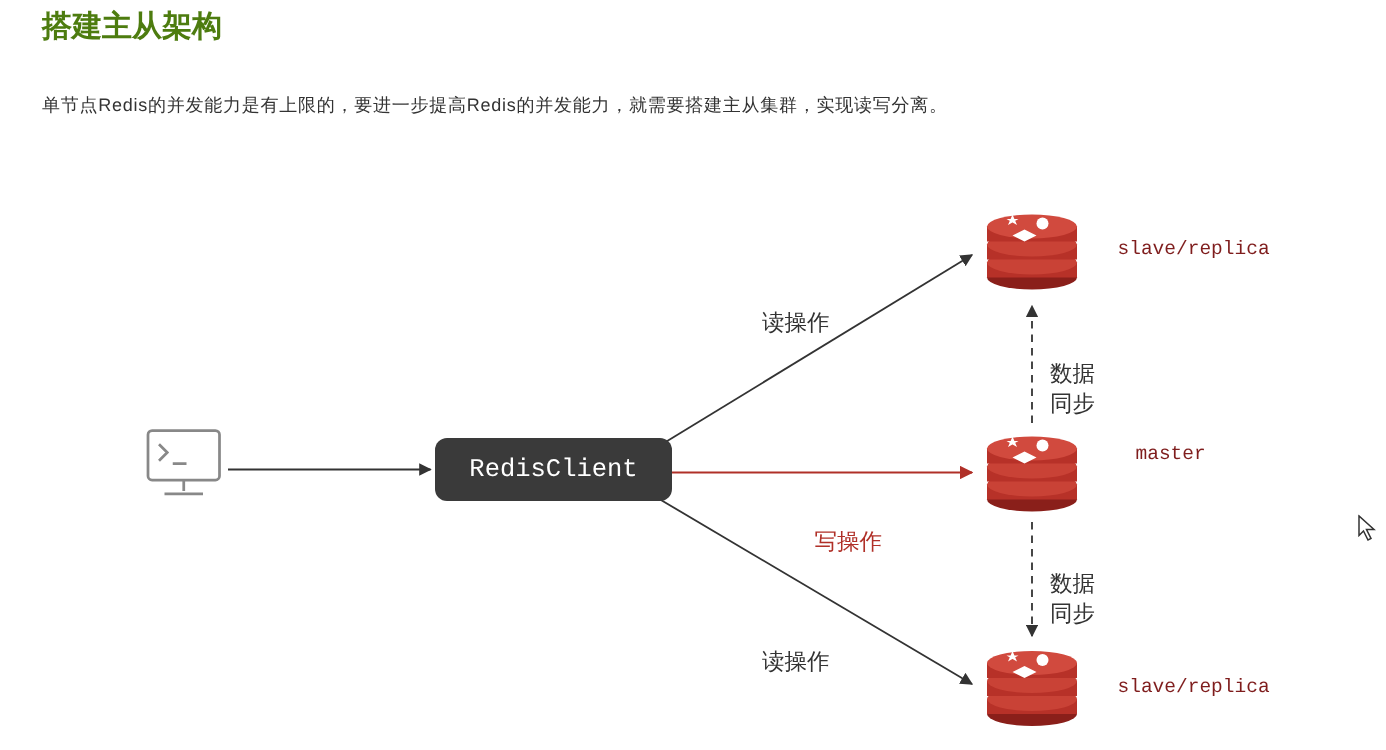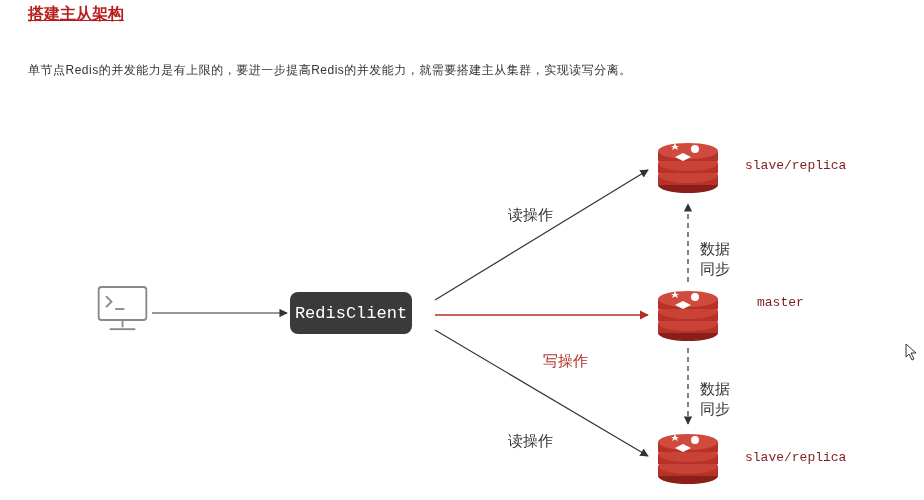--- a/index.html
+++ b/index.html
@@ -6,27 +6,26 @@
     margin: 0;
     padding: 0;
     width: 924px;
     height: 500px;
     font-family: "Microsoft YaHei", "PingFang SC", sans-serif;
     background: #fff;
     position: relative;
     overflow: hidden;
   }
   .title {
-    color: #b91c1c;
-    font-size: 16px;
+    color: #4d7c0f;
+    font-size: 20px;
     font-weight: bold;
     position: absolute;
     left: 28px;
     top: 4px;
-    text-decoration: underline;
   }
   .subtitle {
     color: #333;
     font-size: 12px;
     position: absolute;
     left: 28px;
     top: 62px;
     letter-spacing: 0.5px;
   }
   .monitor {
@@ -34,21 +33,21 @@
     left: 95px;
     top: 283px;
     width: 55px;
     height: 52px;
     color: #777;
   }
   .redisclient {
     position: absolute;
     left: 290px;
     top: 292px;
-    width: 122px;
+    width: 158px;
     height: 42px;
     background: #3a3a3a;
     color: #fff;
     border-radius: 8px;
     display: flex;
     align-items: center;
     justify-content: center;
     font-family: "Courier New", monospace;
     font-size: 17px;
   }

